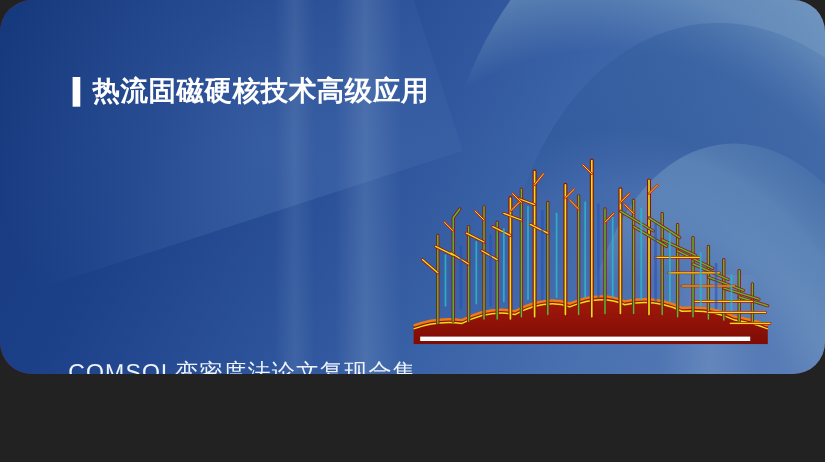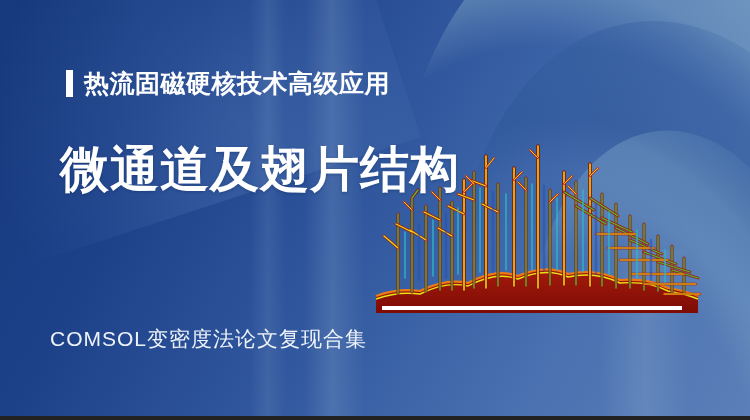--- a/index.html
+++ b/index.html
@@ -7,23 +7,24 @@
     padding: 0;
     background: #222;
   }
   body {
     font-family: "Liberation Sans", "DejaVu Sans", sans-serif;
   }
 
   #banner {
     position: relative;
     width: 750px;
-    height: 416px;
+    height: 340px;
     overflow: hidden;
     background: #7f1d1d;
+    border-radius: 29px;
   }
 
   
   .bg-base {
     position: absolute;
     inset: 0;
     background:
       linear-gradient(118deg,
         #16387c 0%,
         #1c4088 22%,
@@ -183,21 +184,21 @@
     font-weight: bold;
     line-height: 1.30;
     letter-spacing: 1px;
     white-space: nowrap;
     text-shadow: 0 1px 3px rgba(10,35,80,0.35);
   }
   .main-title .line { display: block; }
 
   .caption {
     position: absolute;
-    left: 50px;
+    left: 62px;
     top: 328px;
     color: #eef3fa;
     font-size: 21px;
     font-weight: normal;
     letter-spacing: 1px;
     white-space: nowrap;
     line-height: 1;
   }
 </style>
 </head>
@@ -415,18 +416,17 @@
     </svg>
   </div>
   <div class="sim-baseline"></div>
 
   <div class="eyebrow">
     <span class="eyebrow-bar"></span>
     <span class="eyebrow-text">热流固磁硬核技术高级应用</span>
   </div>
 
   <div class="main-title">
-    <span class="line">微通道及翅片结构</span>
   </div>
 
   <div class="caption">COMSOL变密度法论文复现合集</div>
 
 </div>
 
 </body></html>

